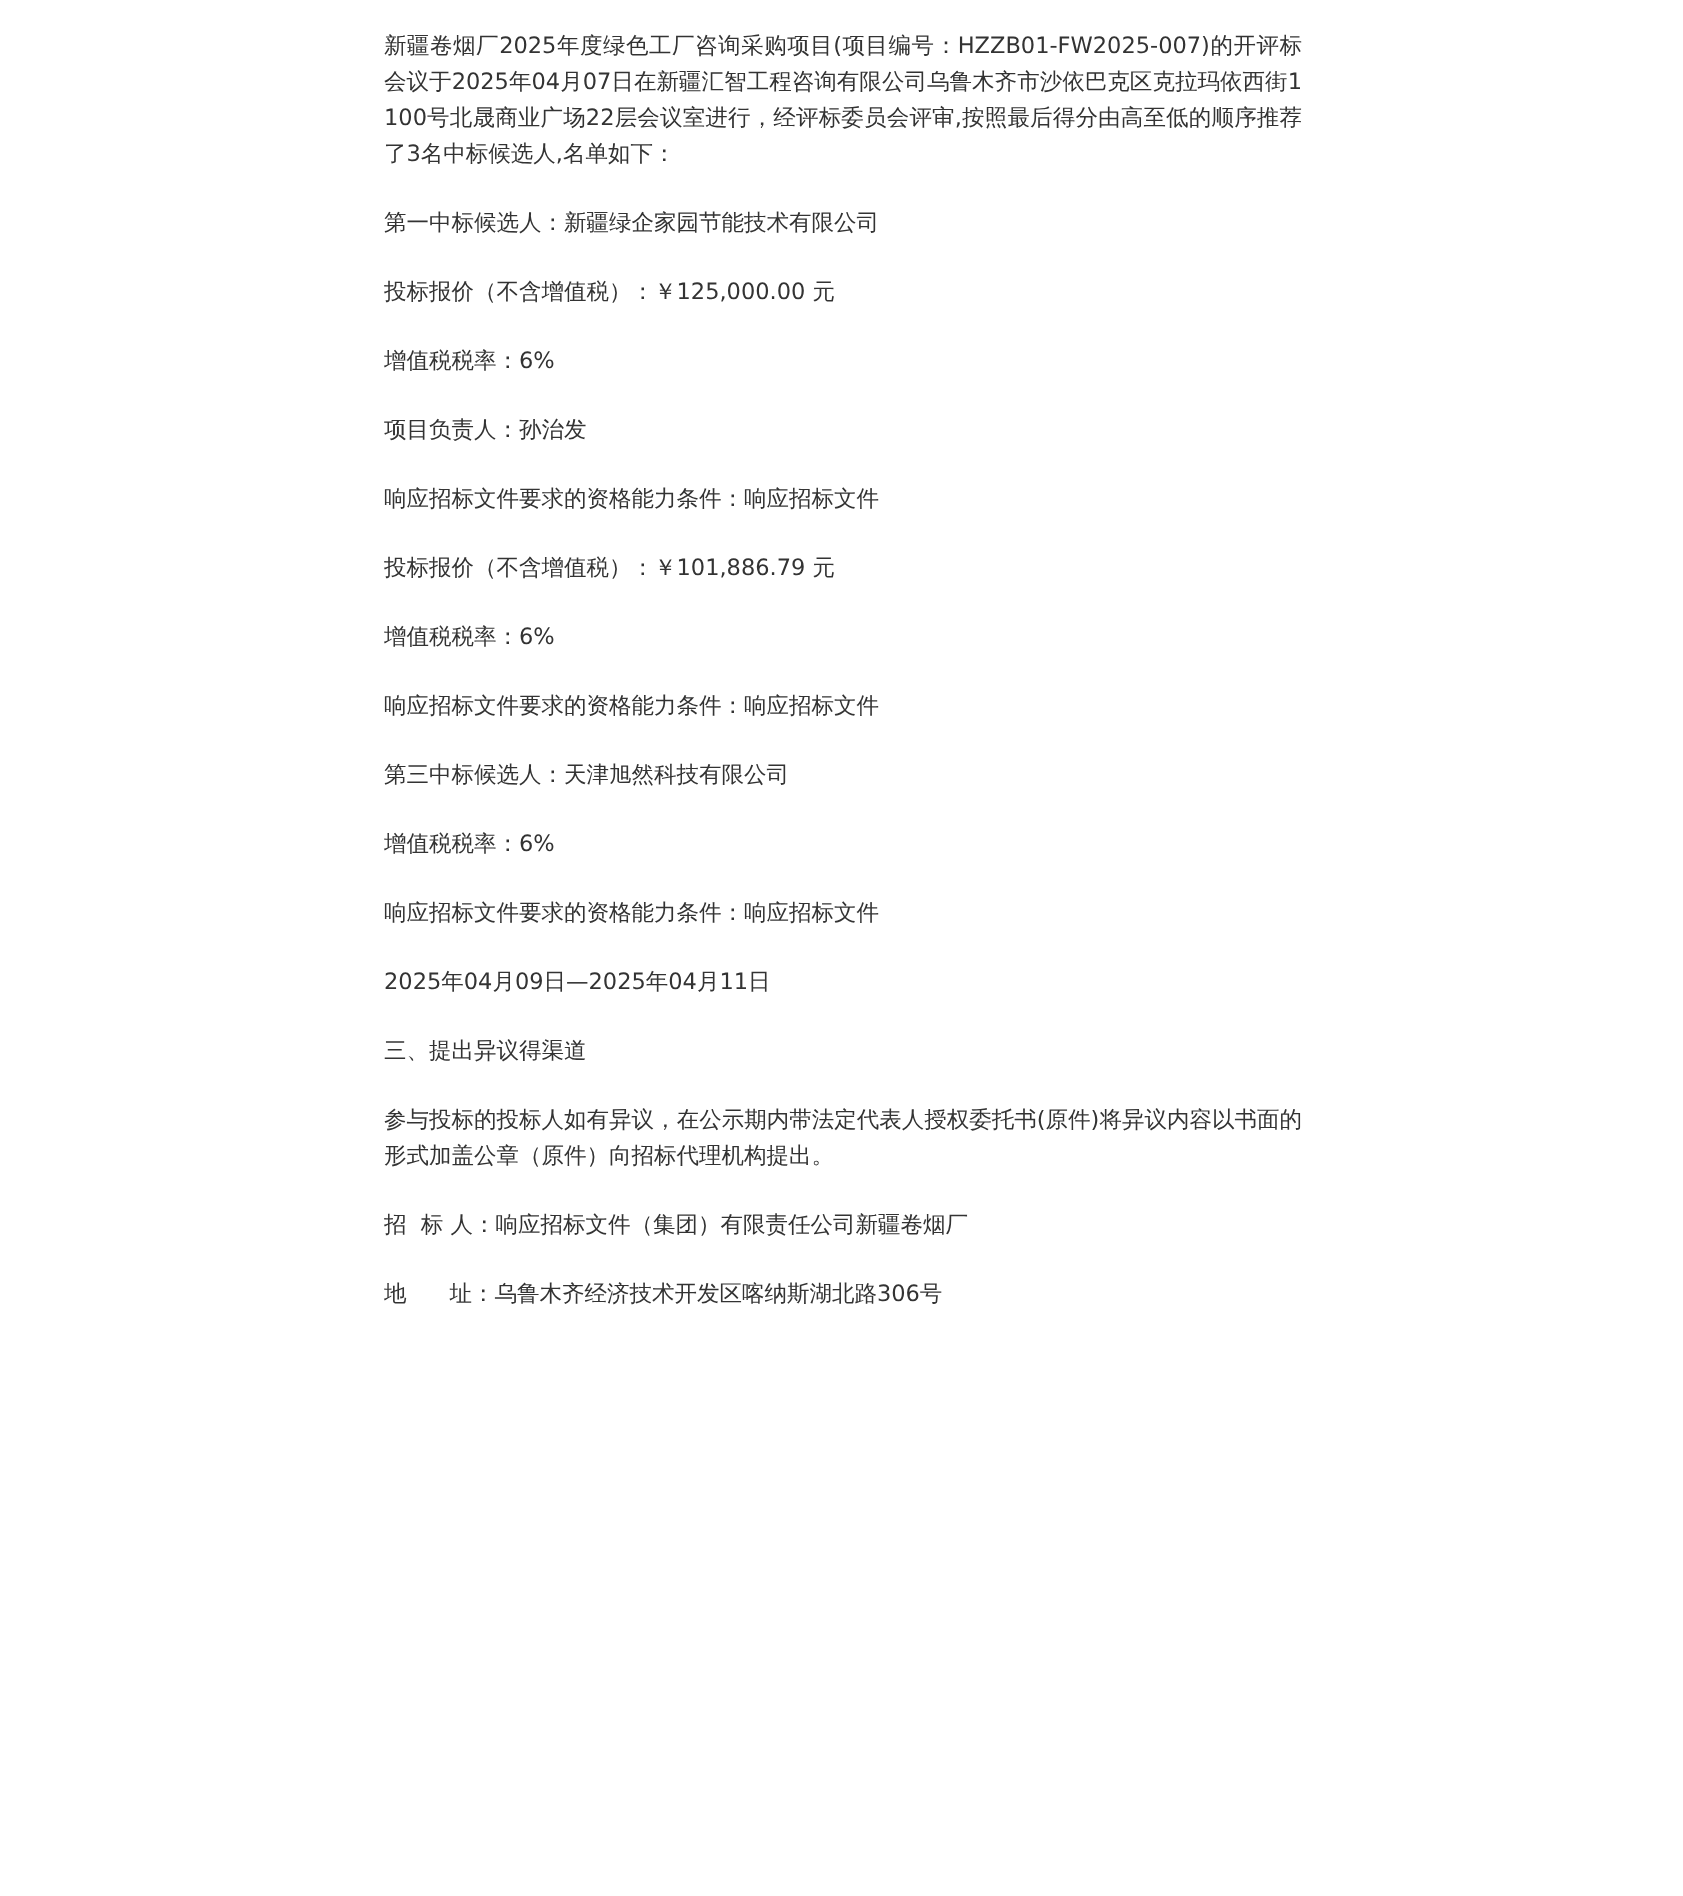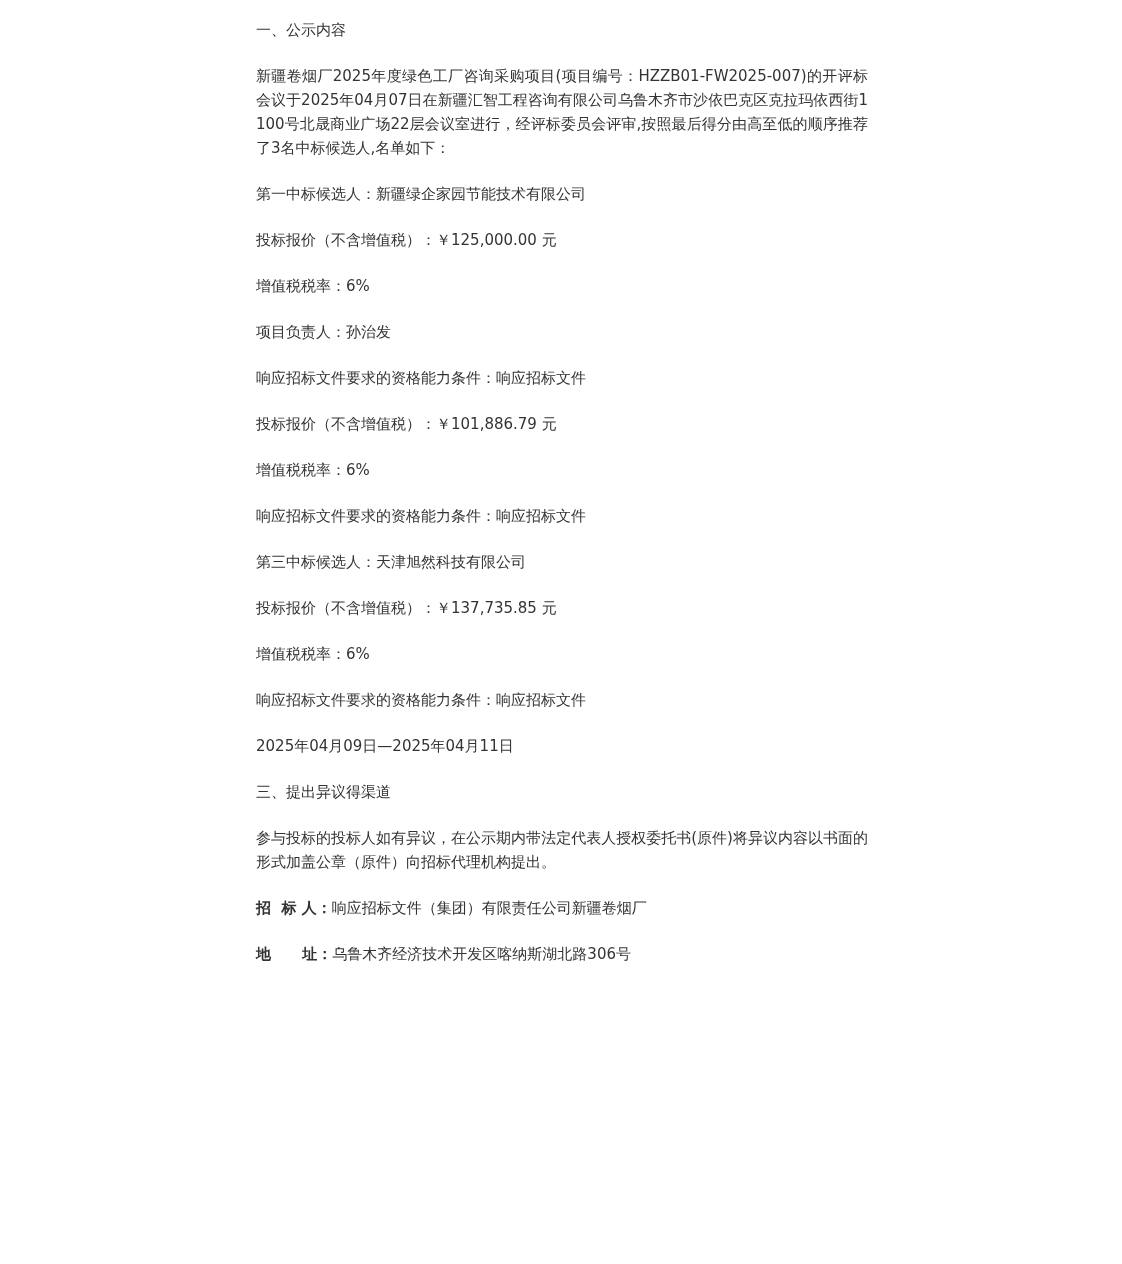--- a/index.html
+++ b/index.html
@@ -21,42 +21,40 @@
       width: 612px;
       font-size: 15px;
       line-height: 24px;
     }
     .article p {
       margin: 0 0 22px 0;
       text-align: justify;
       word-break: break-all;
     }
     .article p.heading { margin-bottom: 22px; }
-    .label-pad { white-space: pre; font-weight: bold; }
+    .label-pad { white-space: pre; }
   </style>
 </head>
 <body>
 
 <div class="article">
 
-  <p class="heading">一、公示内容</p>
   <p>新疆卷烟厂2025年度绿色工厂咨询采购项目(项目编号：HZZB01-FW2025-007)的开评标会议于2025年04月07日在新疆汇智工程咨询有限公司乌鲁木齐市沙依巴克区克拉玛依西街1100号北晟商业广场22层会议室进行，经评标委员会评审,按照最后得分由高至低的顺序推荐了3名中标候选人,名单如下：</p>
 
   <p><span>第一中标候选人：</span><span>新疆绿企家园节能技术有限公司</span></p>
   <p><span>投标报价（不含增值税）：</span><span>￥125,000.00 元</span></p>
   <p><span>增值税税率：</span><span>6%</span></p>
   <p><span>项目负责人：</span><span>孙治发</span></p>
   <p><span>响应招标文件要求的资格能力条件：</span><span>响应招标文件</span></p>
 
   <p><span>投标报价（不含增值税）：</span><span>￥101,886.79 元</span></p>
   <p><span>增值税税率：</span><span>6%</span></p>
   <p><span>响应招标文件要求的资格能力条件：</span><span>响应招标文件</span></p>
 
   <p><span>第三中标候选人：</span><span>天津旭然科技有限公司</span></p>
-  <p><span>投标报价（不含增值税）：</span><span>￥137,735.85 元</span></p>
   <p><span>增值税税率：</span><span>6%</span></p>
   <p><span>响应招标文件要求的资格能力条件：</span><span>响应招标文件</span></p>
 
   <p>2025年04月09日—2025年04月11日</p>
 
   <p class="heading">三、提出异议得渠道</p>
   <p>参与投标的投标人如有异议，在公示期内带法定代表人授权委托书(原件)将异议内容以书面的形式加盖公章（原件）向招标代理机构提出。</p>
 
   <p><span class="label-pad">招  标 人：</span><span>响应招标文件（集团）有限责任公司新疆卷烟厂</span></p>
   <p><span class="label-pad">地      址：</span><span>乌鲁木齐经济技术开发区喀纳斯湖北路306号</span></p>

